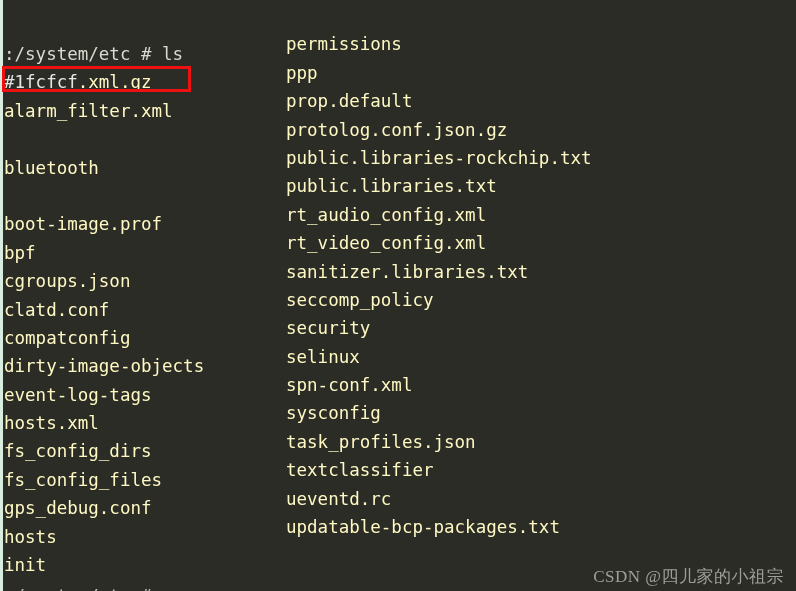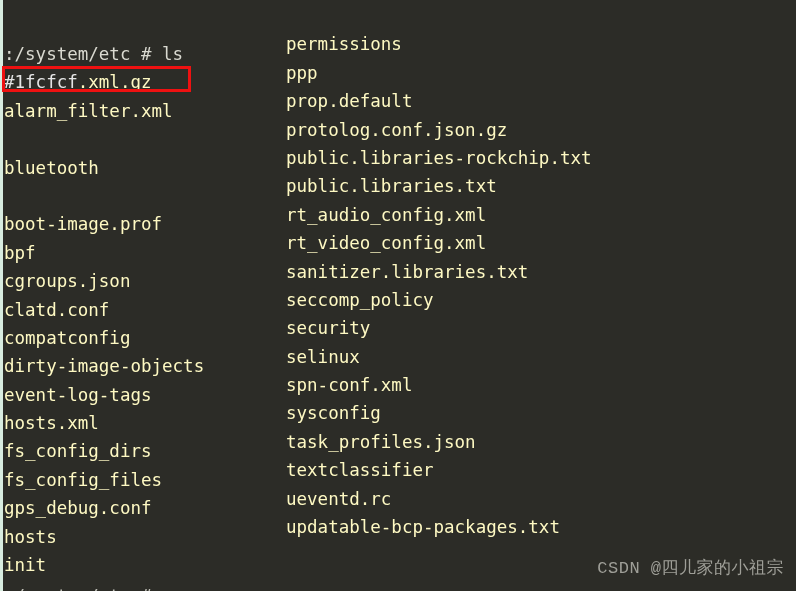--- a/index.html
+++ b/index.html
@@ -79,22 +79,22 @@
     width: 400px;
     height: 9px;
     overflow: hidden;
     white-space: pre;
     color: #bdbdb4;
   }
 
   #watermark {
     position: absolute;
     right: 12px;
-    bottom: 8px;
-    font-family: Liberation Mono, monospace;
+    bottom: 0;
+    font-family: Liberation Serif, serif;
     font-size: 17px;
     color: #a9a9a2;
     letter-spacing: 0.5px;
     opacity: 0.92;
   }
 </style>
 </head>
 <body>
 
 <div id="terminal">

